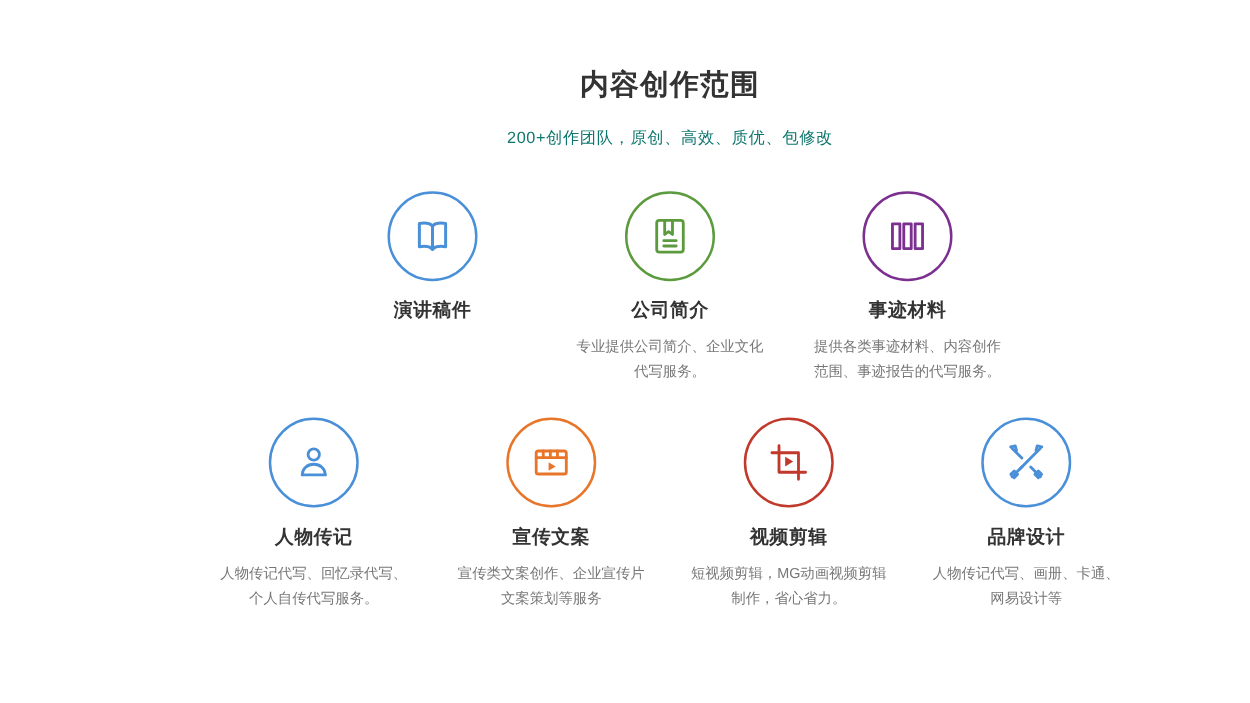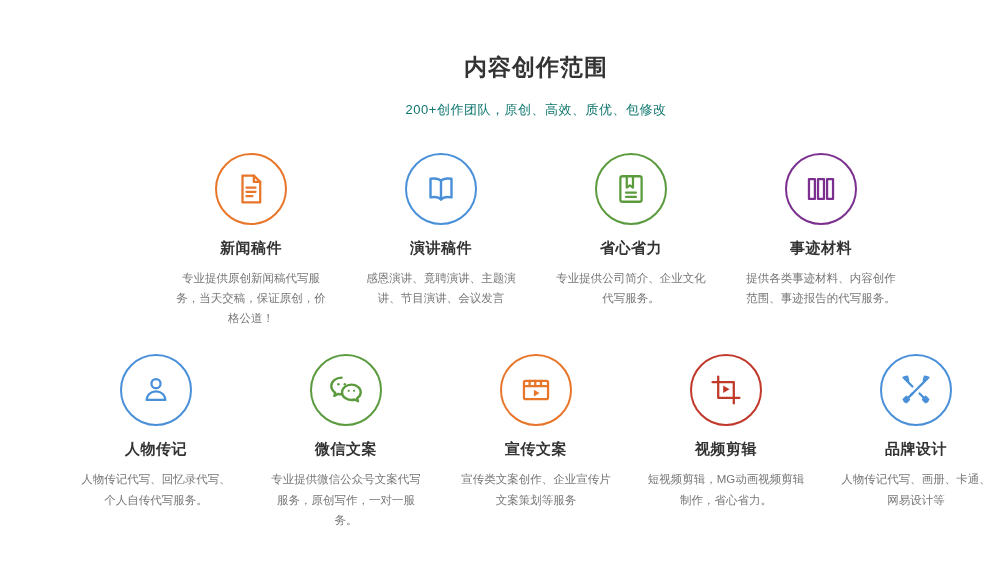--- a/index.html
+++ b/index.html
@@ -91,63 +91,47 @@
 
   <div class="header">
     <h1 class="page-title">内容创作范围</h1>
     <p class="page-subtitle">200+创作团队，原创、高效、质优、包修改</p>
   </div>
 
   <div class="grid">
 
     <div class="row">
 
-      <div class="cell">
-        <div class="circle" style="border-color:#e8762a">
-          <span>
-            <svg width="34" height="34" viewBox="0 0 24 24" fill="none" stroke="#e8762a" stroke-width="1.6" stroke-linecap="round" stroke-linejoin="round">
-              <path d="M6 2.5h8l4.5 4.5v14.5H6z"></path>
-              <path d="M14 2.5V7h4.5"></path>
-              <line x1="8.8" y1="11" x2="15.2" y2="11"></line>
-              <line x1="8.8" y1="14" x2="15.2" y2="14"></line>
-              <line x1="8.8" y1="17" x2="13" y2="17"></line>
-            </svg>
-          </span>
-        </div>
-        <div class="cell-title">新闻稿件</div>
-        <div class="cell-desc">专业提供原创新闻稿代写服务，当天交稿，保证原创，价格公道！</div>
-      </div>
 
       <div class="cell">
         <div class="circle" style="border-color:#4a90d9">
           <span>
             <svg width="36" height="36" viewBox="0 0 24 24" fill="none" stroke="#4a90d9" stroke-width="1.6" stroke-linecap="round" stroke-linejoin="round">
               <path d="M12 6.5C10.5 5 8 4.7 5 5.2v12.4c3-0.5 5.5-0.2 7 1.3"></path>
               <path d="M12 6.5C13.5 5 16 4.7 19 5.2v12.4c-3-0.5-5.5-0.2-7 1.3"></path>
               <line x1="12" y1="6.5" x2="12" y2="18.9"></line>
             </svg>
           </span>
         </div>
         <div class="cell-title">演讲稿件</div>
-        <div class="cell-desc">感恩演讲、竟聘演讲、主题演讲、节目演讲、会议发言</div>
       </div>
 
 
       <div class="cell">
         <div class="circle" style="border-color:#5b9b3e">
           <span>
             <svg width="34" height="34" viewBox="0 0 24 24" fill="none" stroke="#5b9b3e" stroke-width="1.6" stroke-linecap="round" stroke-linejoin="round">
               <rect x="4.5" y="3" width="15" height="18" rx="1.5"></rect>
               <path d="M9 3v8l2.2-1.6L13.4 11V3"></path>
               <line x1="8.5" y1="14.5" x2="15.5" y2="14.5"></line>
               <line x1="8.5" y1="17.5" x2="15.5" y2="17.5"></line>
             </svg>
           </span>
         </div>
-        <div class="cell-title">省心省力</div>
+        <div class="cell-title">公司简介</div>
         <div class="cell-desc">专业提供公司简介、企业文化代写服务。</div>
       </div>
 
       <div class="cell">
         <div class="circle" style="border-color:#7b2f8f">
           <span>
             <svg width="34" height="34" viewBox="0 0 24 24" fill="none" stroke="#7b2f8f" stroke-width="1.6" stroke-linecap="round" stroke-linejoin="round">
               <rect x="3.5" y="5" width="4.2" height="14"></rect>
               <rect x="9.9" y="5" width="4.2" height="14"></rect>
               <rect x="16.3" y="5" width="4.2" height="14"></rect>
@@ -169,36 +153,20 @@
               <circle cx="12" cy="7.5" r="3.2"></circle>
               <path d="M5.5 19c0-3.6 2.9-6 6.5-6s6.5 2.4 6.5 6"></path>
               <line x1="5.5" y1="19" x2="18.5" y2="19"></line>
             </svg>
           </span>
         </div>
         <div class="cell-title">人物传记</div>
         <div class="cell-desc">人物传记代写、回忆录代写、个人自传代写服务。</div>
       </div>
 
-      <div class="cell">
-        <div class="circle" style="border-color:#5b9b3e">
-          <span>
-            <svg width="38" height="38" viewBox="0 0 24 24" fill="none" stroke="#5b9b3e" stroke-width="1.5" stroke-linecap="round" stroke-linejoin="round">
-              <path d="M9.2 4.2C5.6 4.2 2.7 6.6 2.7 9.5c0 1.7 1 3.2 2.5 4.2l-0.6 2 2.3-1.2c0.7 0.2 1.5 0.3 2.3 0.3"></path>
-              <circle cx="7.2" cy="8.4" r="0.75" fill="#5b9b3e" stroke="none"></circle>
-              <circle cx="11.2" cy="8.4" r="0.75" fill="#5b9b3e" stroke="none"></circle>
-              <path d="M15.4 8.6c3.2 0 5.9 2.1 5.9 4.8 0 1.5-0.9 2.9-2.3 3.8l0.6 1.9-2.2-1.1c-0.6 0.2-1.3 0.3-2 0.3-3.2 0-5.9-2.1-5.9-4.8s2.7-4.9 5.9-4.9z"></path>
-              <circle cx="13.7" cy="12.5" r="0.7" fill="#5b9b3e" stroke="none"></circle>
-              <circle cx="17.1" cy="12.5" r="0.7" fill="#5b9b3e" stroke="none"></circle>
-            </svg>
-          </span>
-        </div>
-        <div class="cell-title">微信文案</div>
-        <div class="cell-desc">专业提供微信公众号文案代写服务，原创写作，一对一服务。</div>
-      </div>
 
       <div class="cell">
         <div class="circle" style="border-color:#e8762a">
           <span>
             <svg width="34" height="34" viewBox="0 0 24 24" fill="none" stroke="#e8762a" stroke-width="1.6" stroke-linecap="round" stroke-linejoin="round">
               <rect x="3.5" y="5.5" width="17" height="13" rx="1.2"></rect>
               <line x1="3.5" y1="9.2" x2="20.5" y2="9.2"></line>
               <line x1="7.5" y1="5.5" x2="7.5" y2="9.2"></line>
               <line x1="11.5" y1="5.5" x2="11.5" y2="9.2"></line>
               <line x1="15.5" y1="5.5" x2="15.5" y2="9.2"></line>

